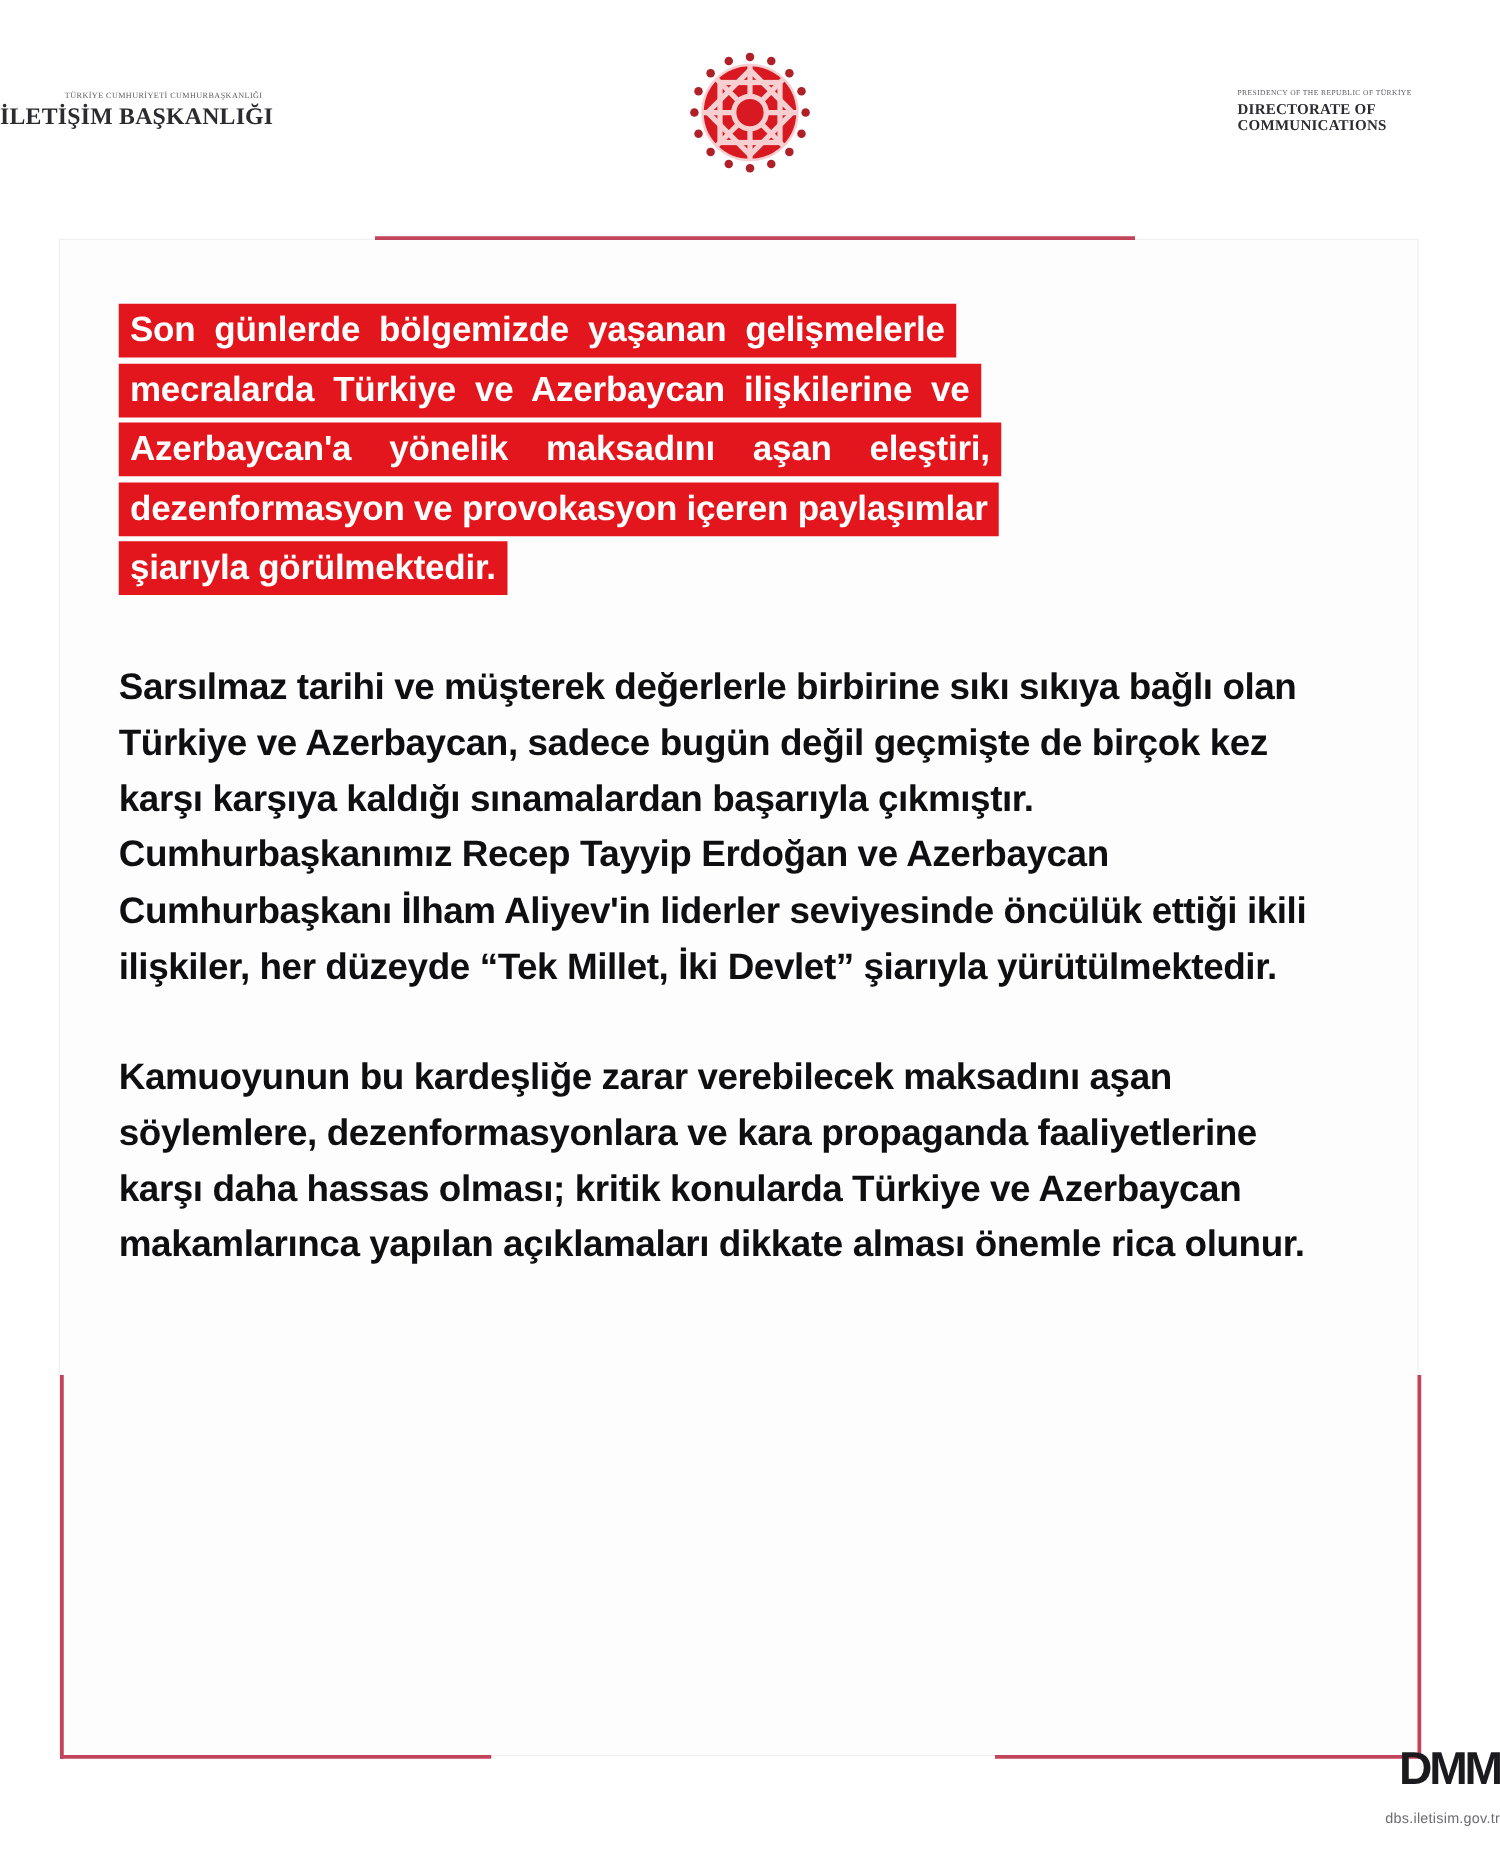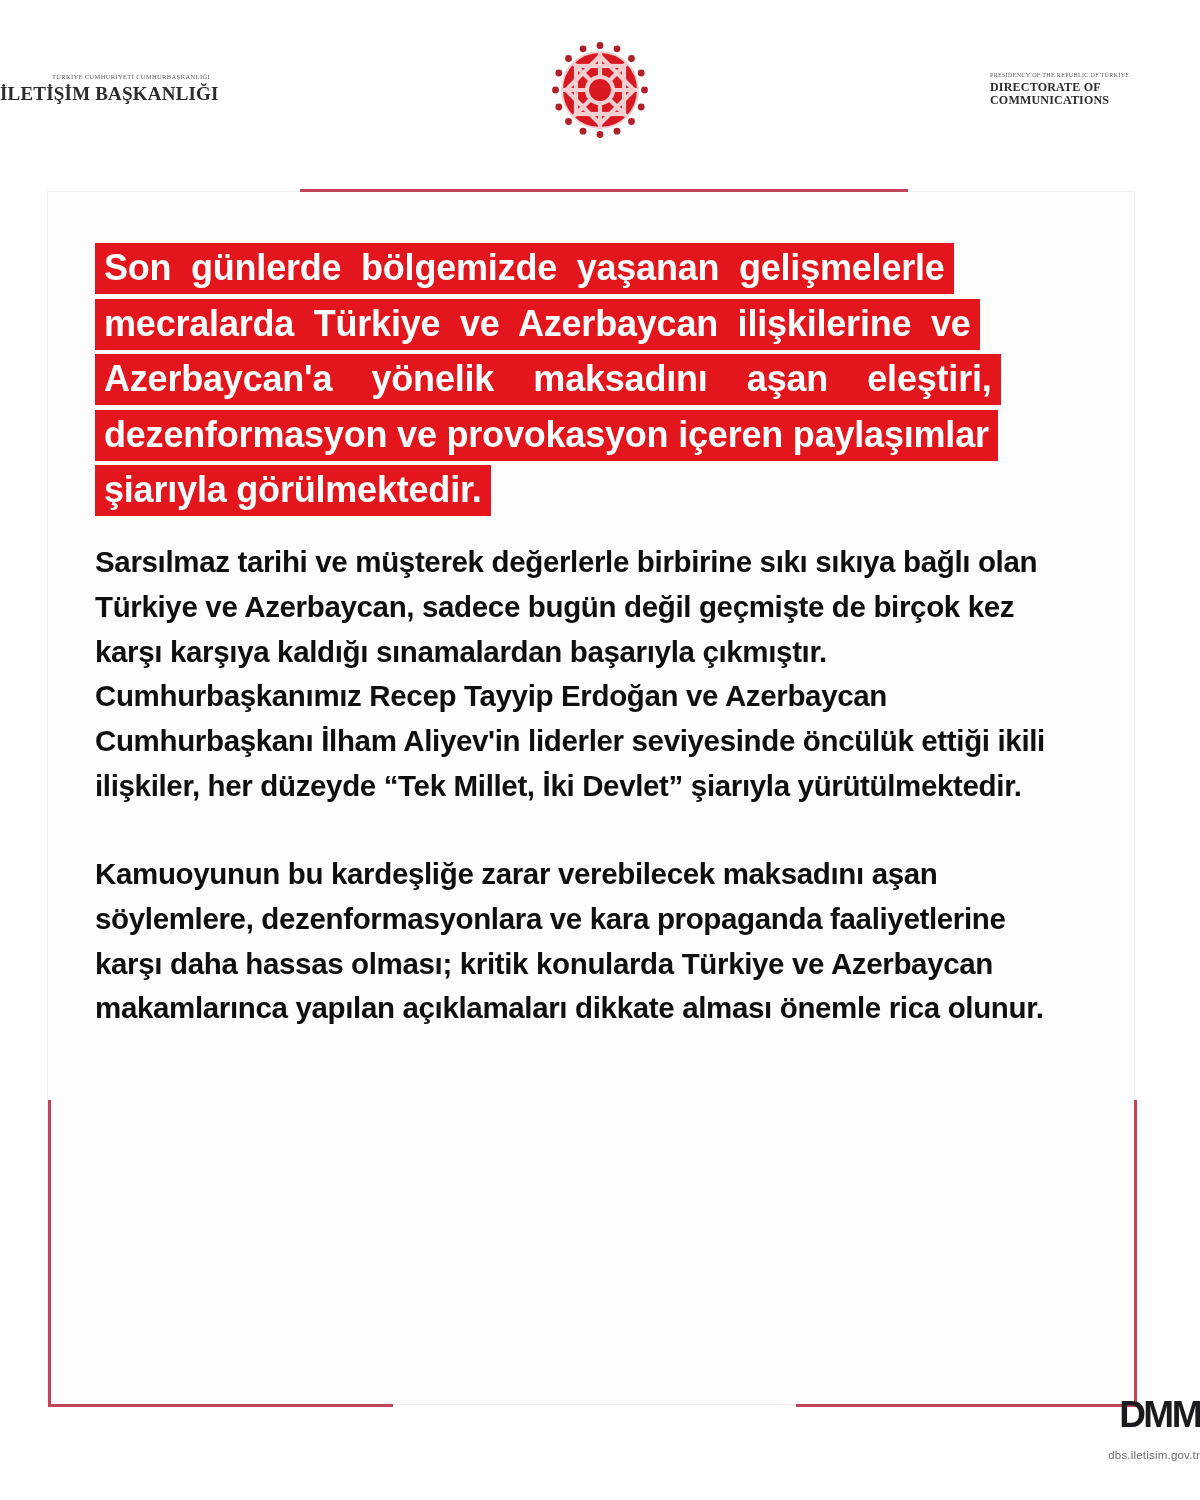--- a/index.html
+++ b/index.html
@@ -121,21 +121,21 @@
   }
 
   .lead {
     margin: 0;
     padding: 0;
     list-style: none;
   }
   .lead li {
     font-family: "Liberation Sans", sans-serif;
     font-weight: bold;
-    font-size: 36px;
+    font-size: 28px;
     line-height: 1.0;
     color: #ffffff;
     background: #e2161c;
     display: table;
     padding: 7px 9px 8px 9px;
     margin-bottom: 4.5px;
     letter-spacing: -0.2px;
     text-align: justify;
     text-align-last: justify;
     white-space: pre;
@@ -148,21 +148,21 @@
   .body-par {
     font-family: "Liberation Sans", sans-serif;
     font-weight: bold;
     font-size: 29.5px;
     line-height: 1.52;
     color: #0f0f12;
     letter-spacing: -0.35px;
     margin: 0;
     width: 985px;
   }
-  .par-1 { margin-top: 24px; }
+  .par-1 { margin-top: 52px; }
   .par-2 { margin-top: 43px; }
 
   
   .footer {
     position: absolute;
     left: 0;
     top: 1396px;
     width: 1200px;
     text-align: right;
   }

